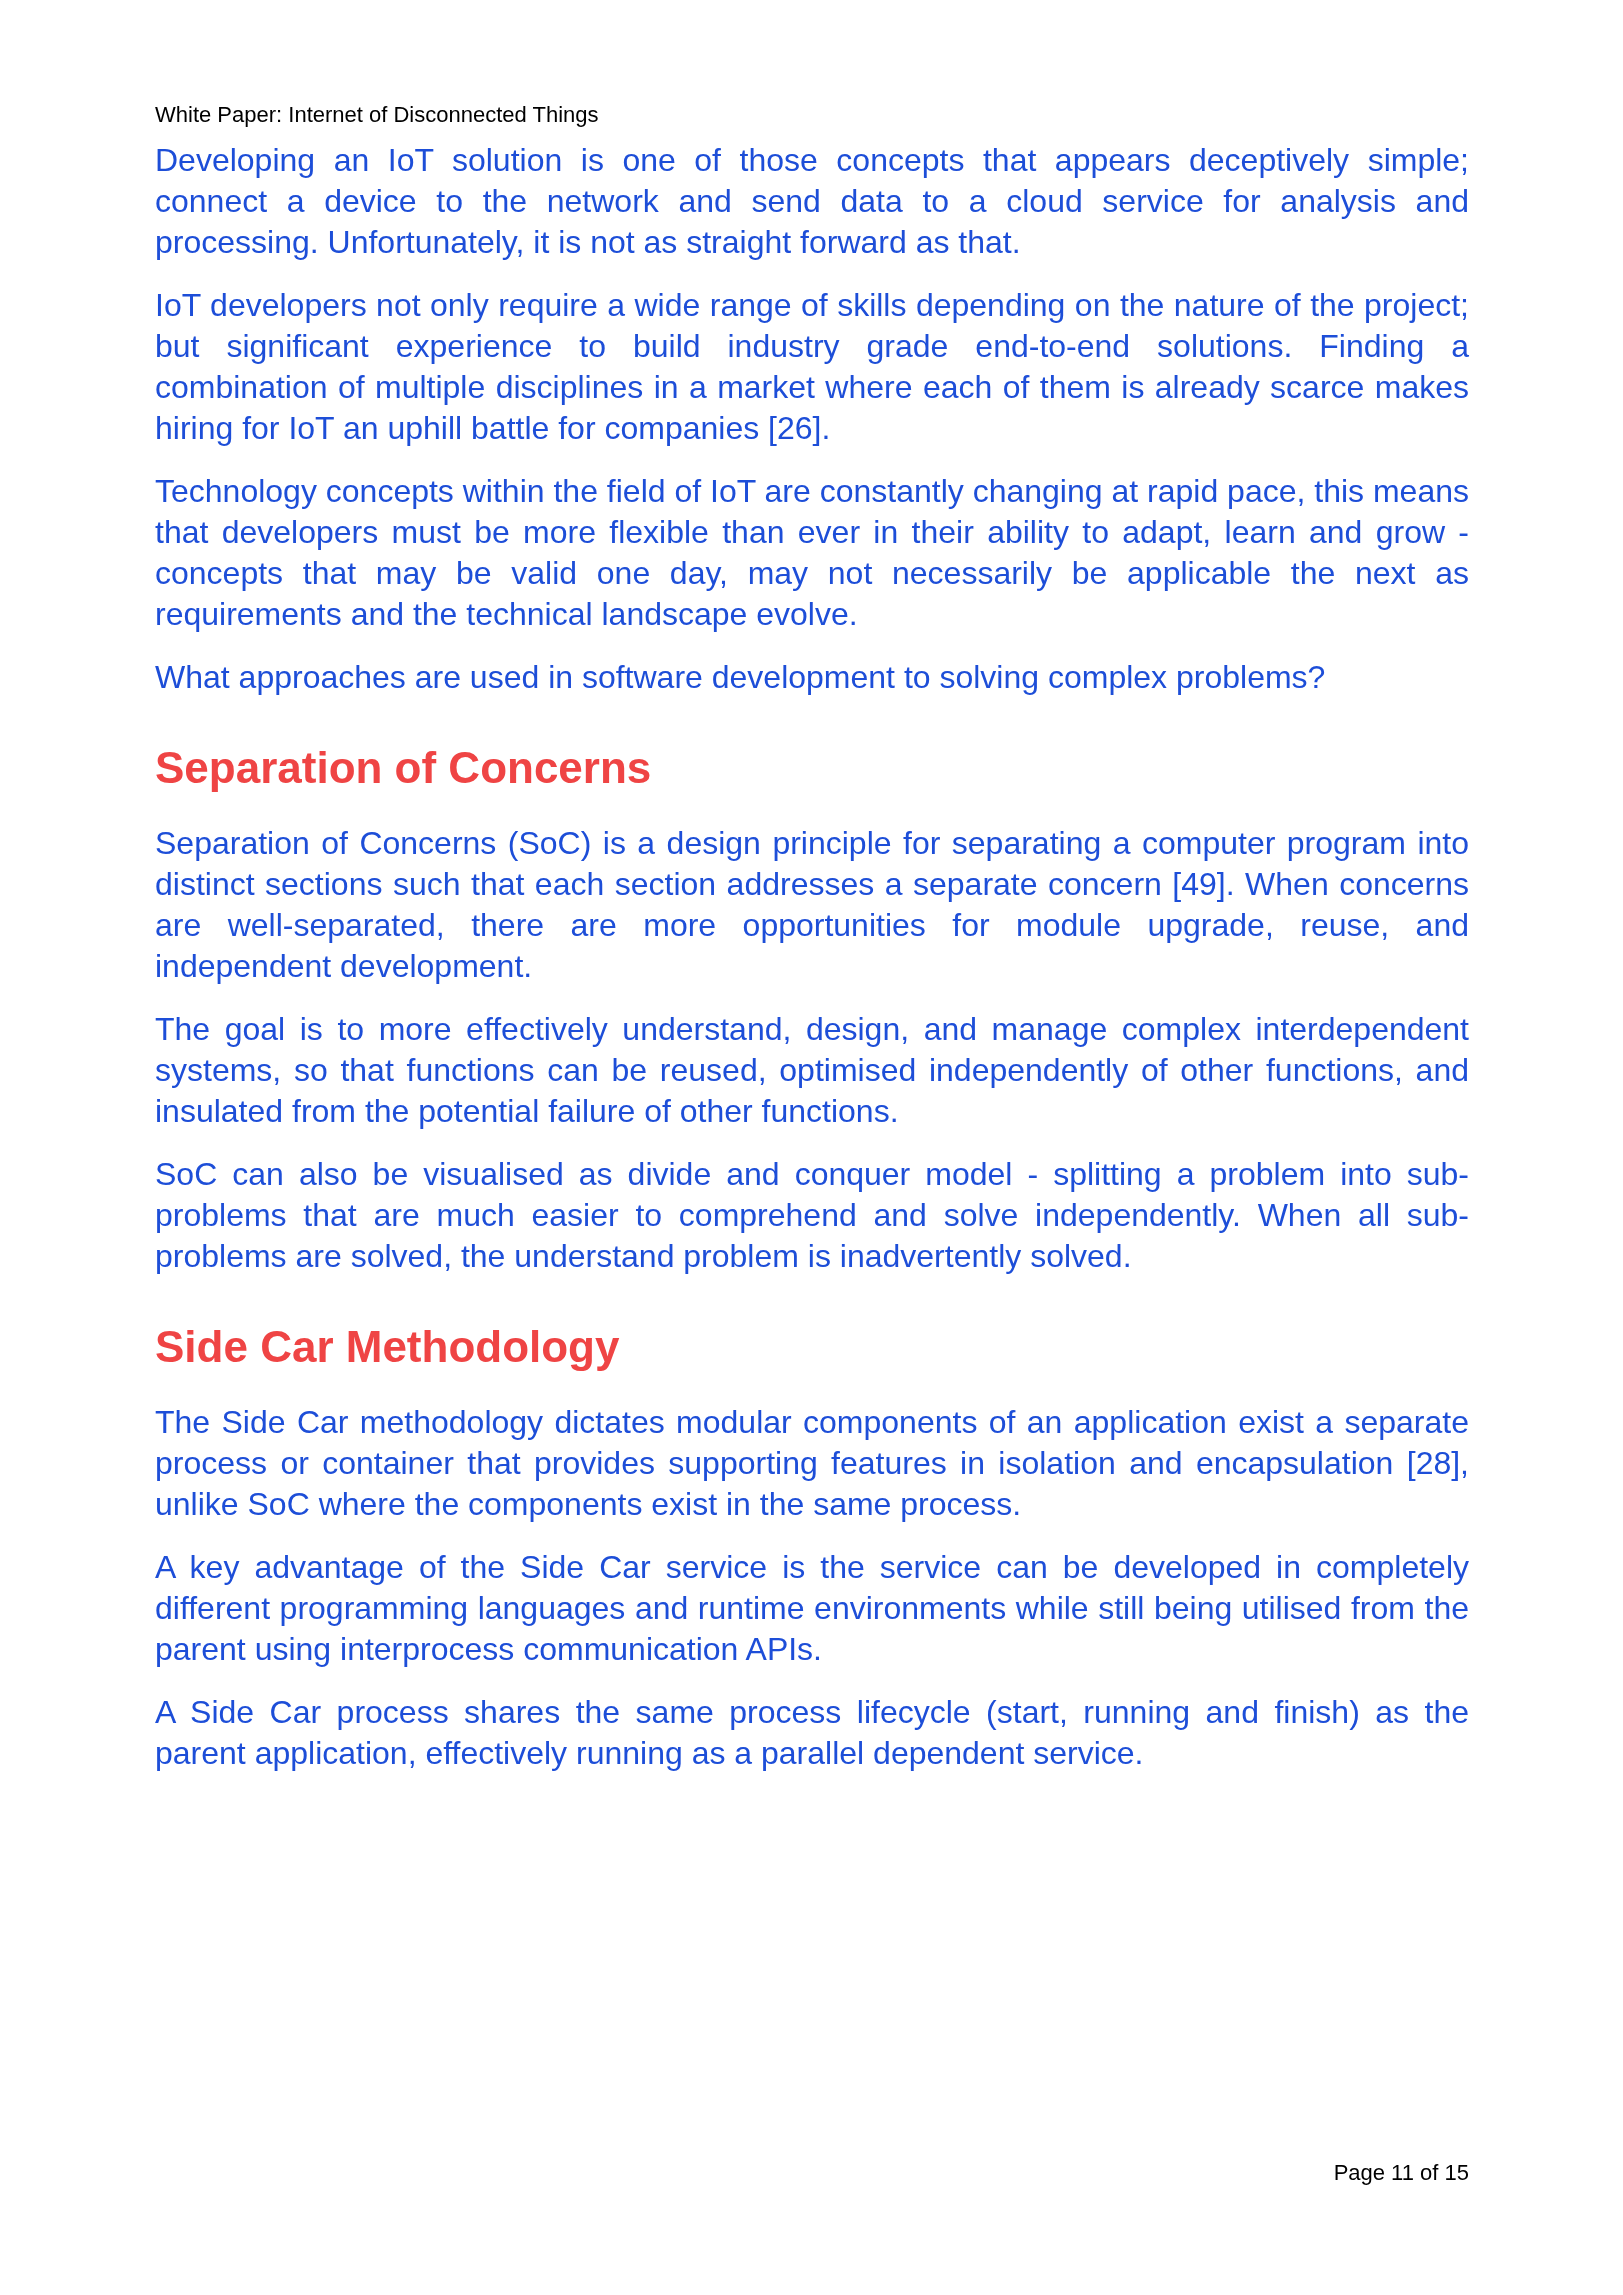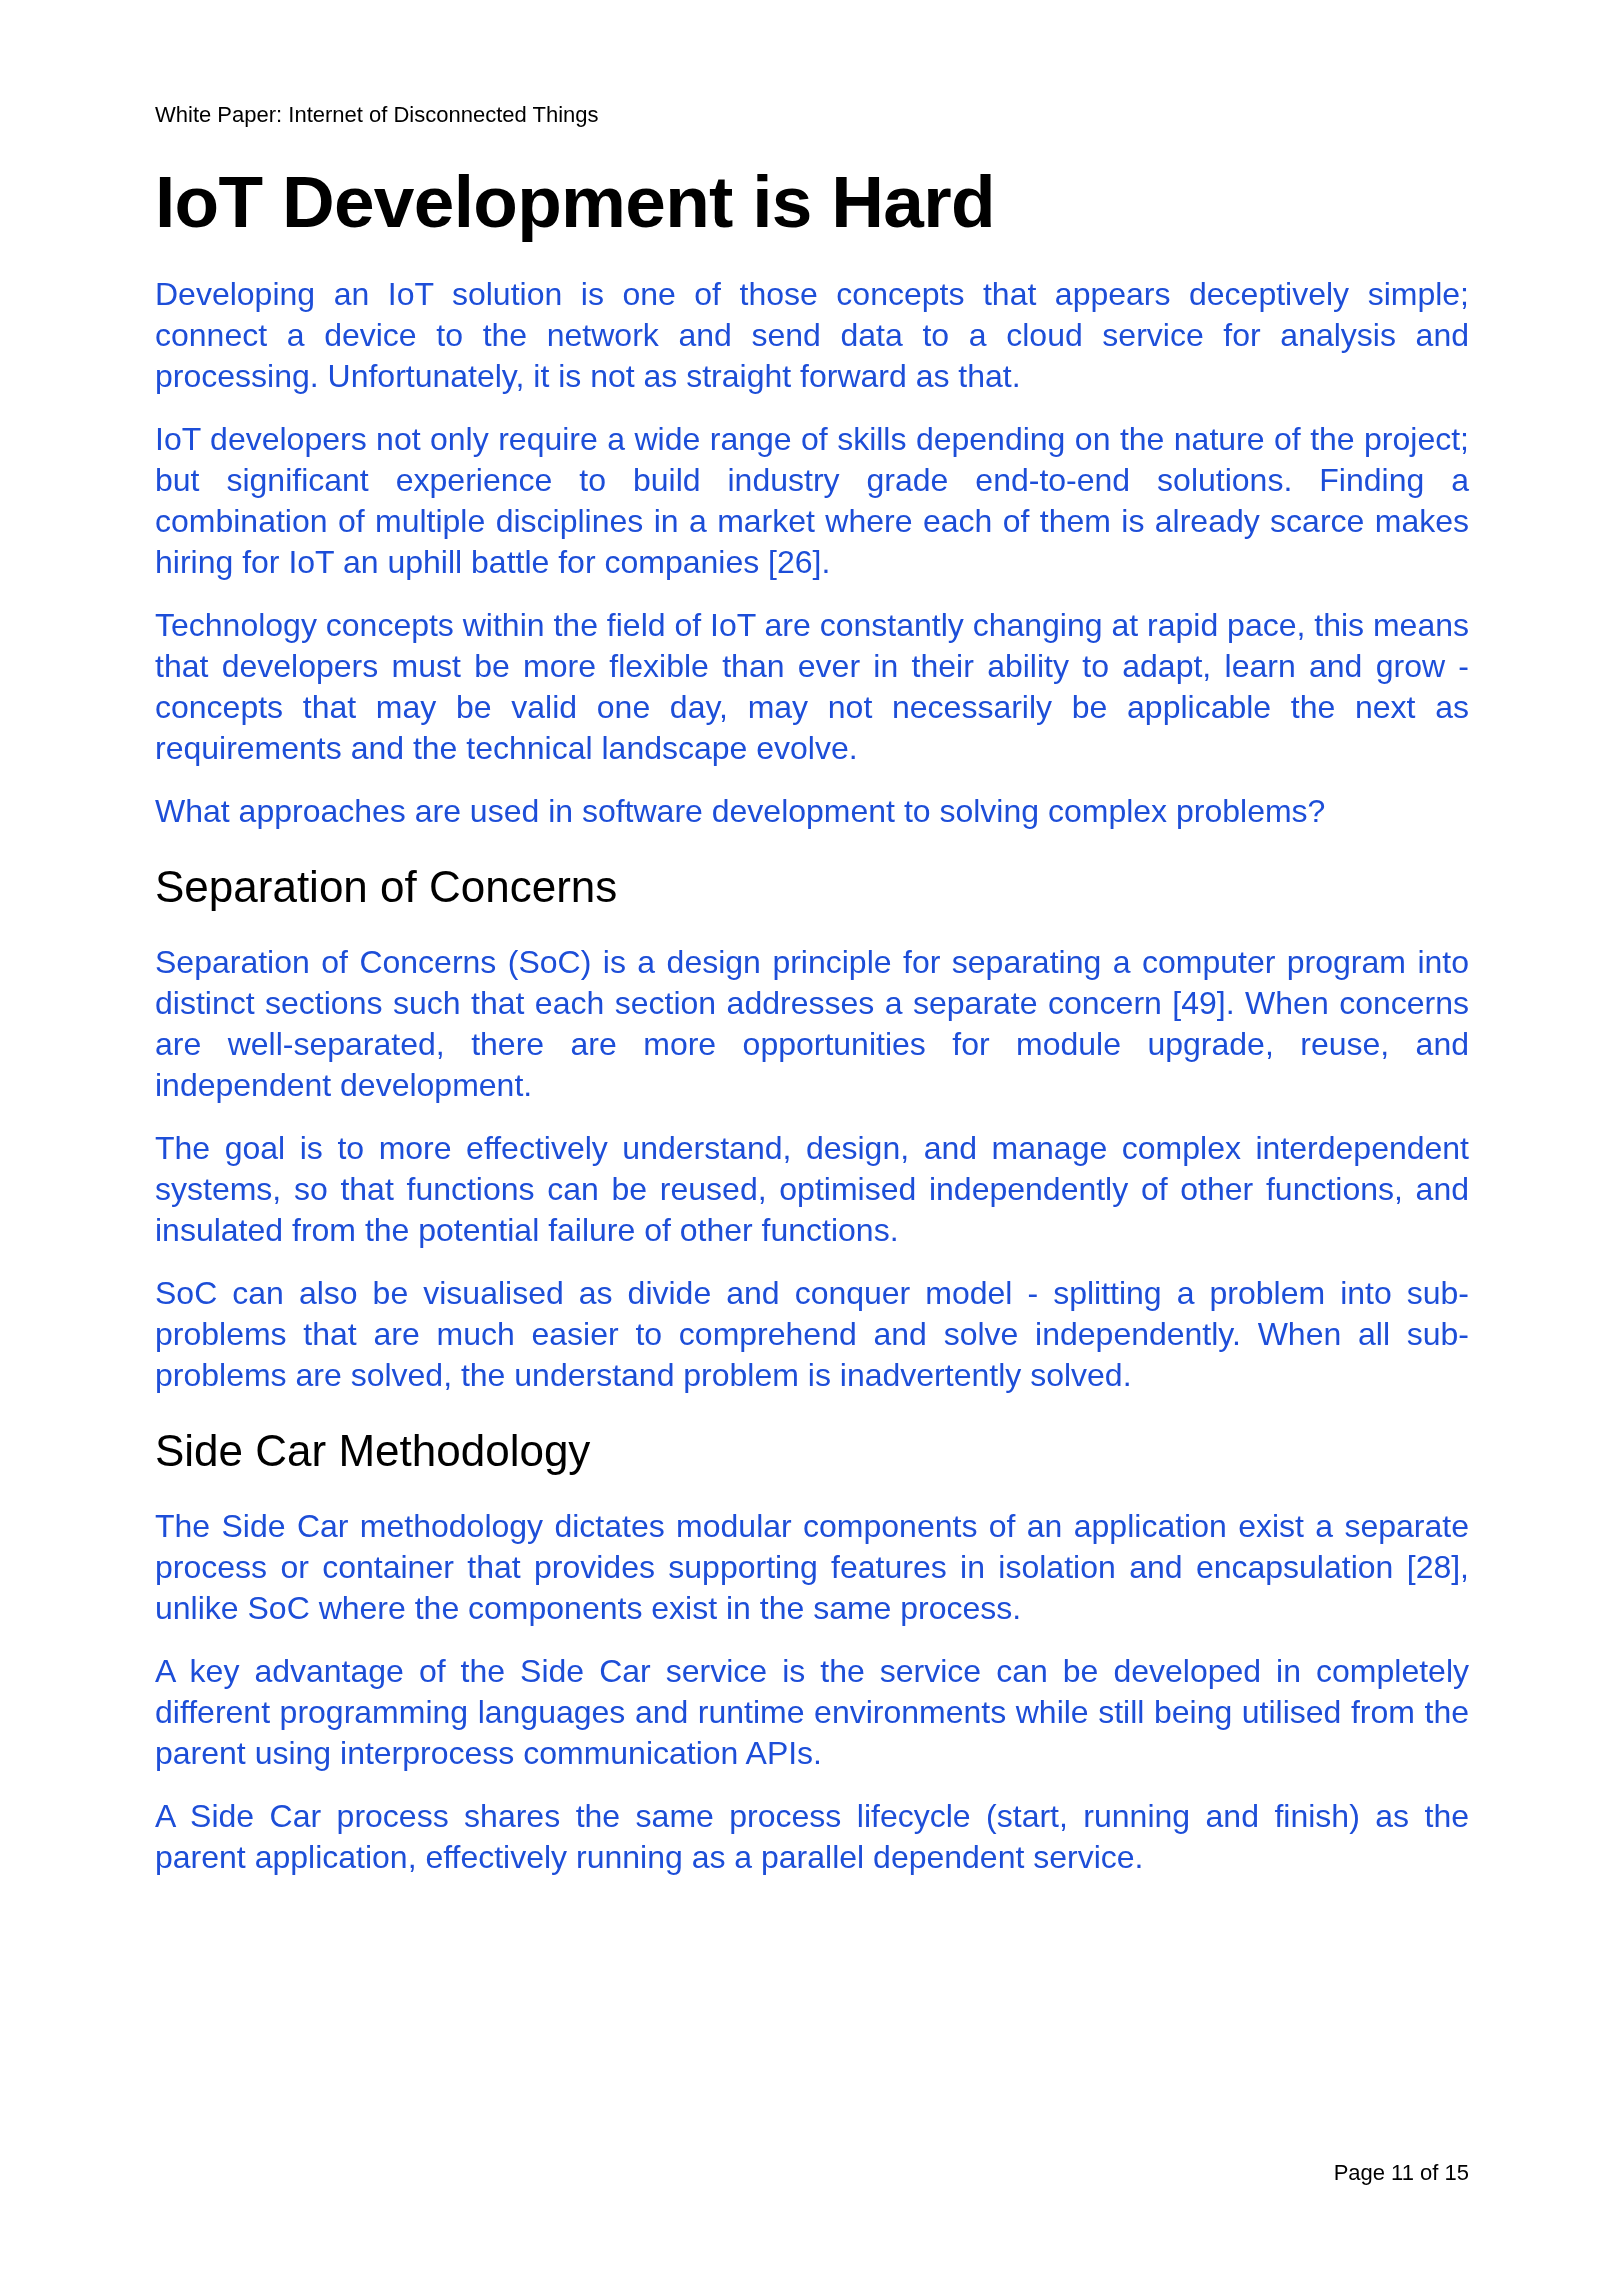--- a/index.html
+++ b/index.html
@@ -34,42 +34,41 @@
   p.body-par {
     font-size: 32px;
     line-height: 41px;
     text-align: justify;
     margin: 12px 0 22px 0;
     color: #1d4ed8;
   }
   h2.section-heading {
     font-size: 44px;
     line-height: 52px;
-    font-weight: 400;
-    margin: 29px 0 29px 0;
-    color: #000000;
+    font-weight: 700;
+    margin: 44px 0 29px 0;
+    color: #ef4444;
   }
   .running-footer {
     position: absolute;
     top: 2160px;
     right: 154px;
     font-size: 22px;
     line-height: 26px;
     text-align: right;
     color: #000000;
   }
 </style>
 </head>
 <body>
 
 <div class="page">
 
   <div class="running-header">White Paper: Internet of Disconnected Things</div>
 
-  <h1 class="doc-title">IoT Development is Hard</h1>
 
   <p class="body-par">Developing an IoT solution is one of those concepts that appears deceptively simple; connect a device to the network and send data to a cloud service for analysis and processing. Unfortunately, it is not as straight forward as that.</p>
   <p class="body-par">IoT developers not only require a wide range of skills depending on the nature of the project; but significant experience to build industry grade end-to-end solutions. Finding a combination of multiple disciplines in a market where each of them is already scarce makes hiring for IoT an uphill battle for companies [26].</p>
   <p class="body-par">Technology concepts within the field of IoT are constantly changing at rapid pace, this means that developers must be more flexible than ever in their ability to adapt, learn and grow - concepts that may be valid one day, may not necessarily be applicable the next as requirements and the technical landscape evolve.</p>
   <p class="body-par">What approaches are used in software development to solving complex problems?</p>
 
   <h2 class="section-heading">Separation of Concerns</h2>
 
   <p class="body-par">Separation of Concerns (SoC) is a design principle for separating a computer program into distinct sections such that each section addresses a separate concern [49]. When concerns are well-separated, there are more opportunities for module upgrade, reuse, and independent development.</p>
   <p class="body-par">The goal is to more effectively understand, design, and manage complex interdependent systems, so that functions can be reused, optimised independently of other functions, and insulated from the potential failure of other functions.</p>

